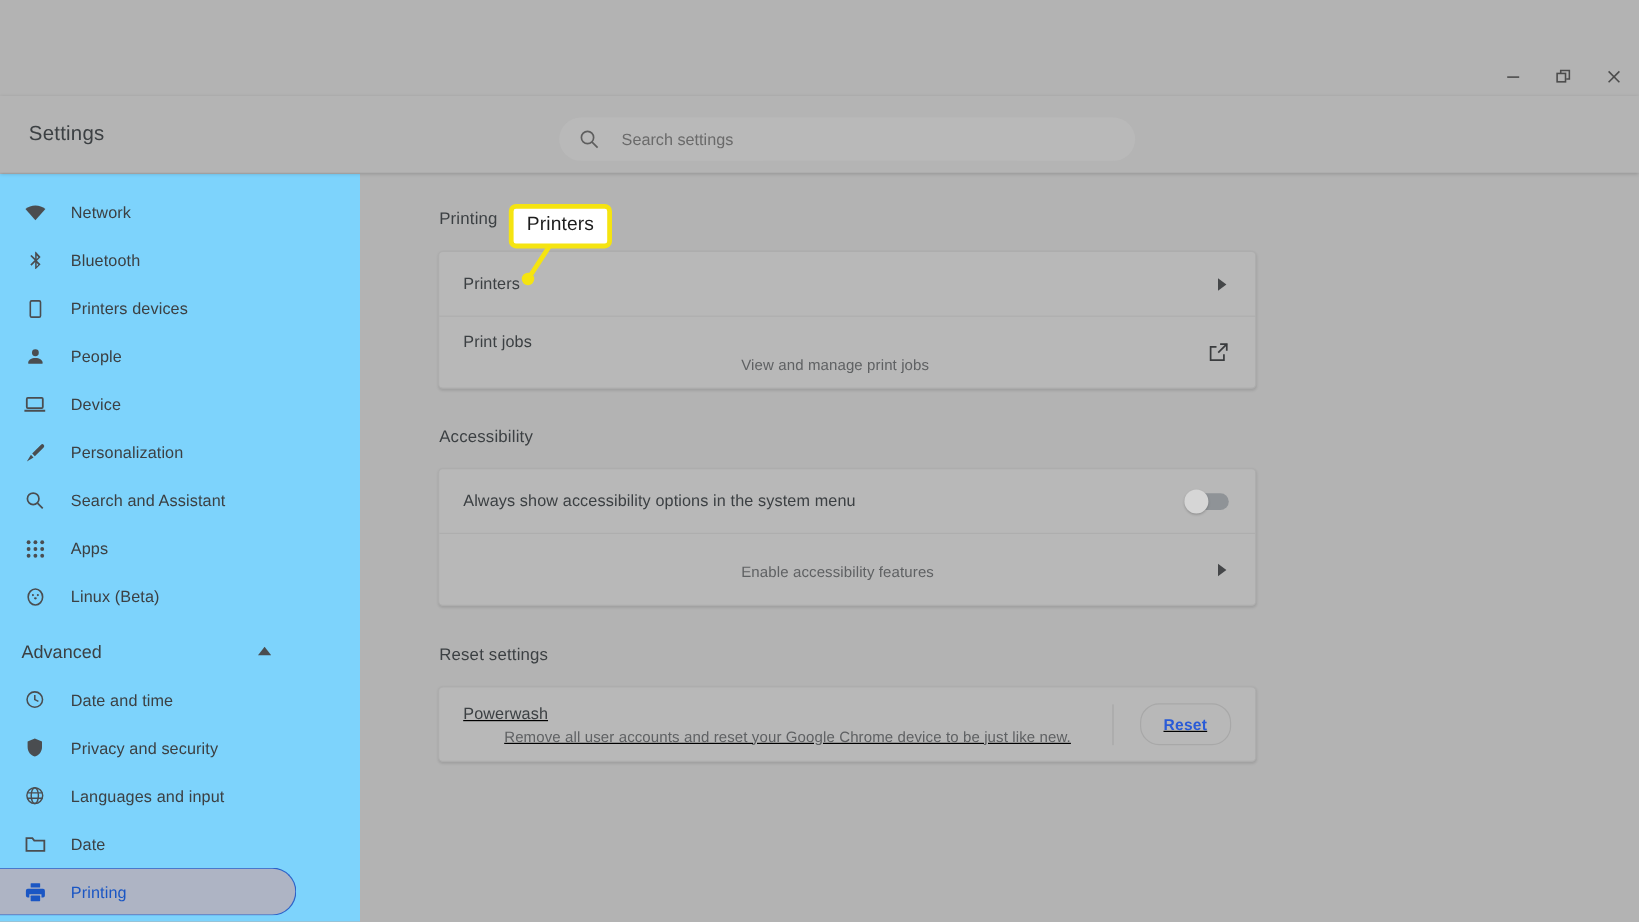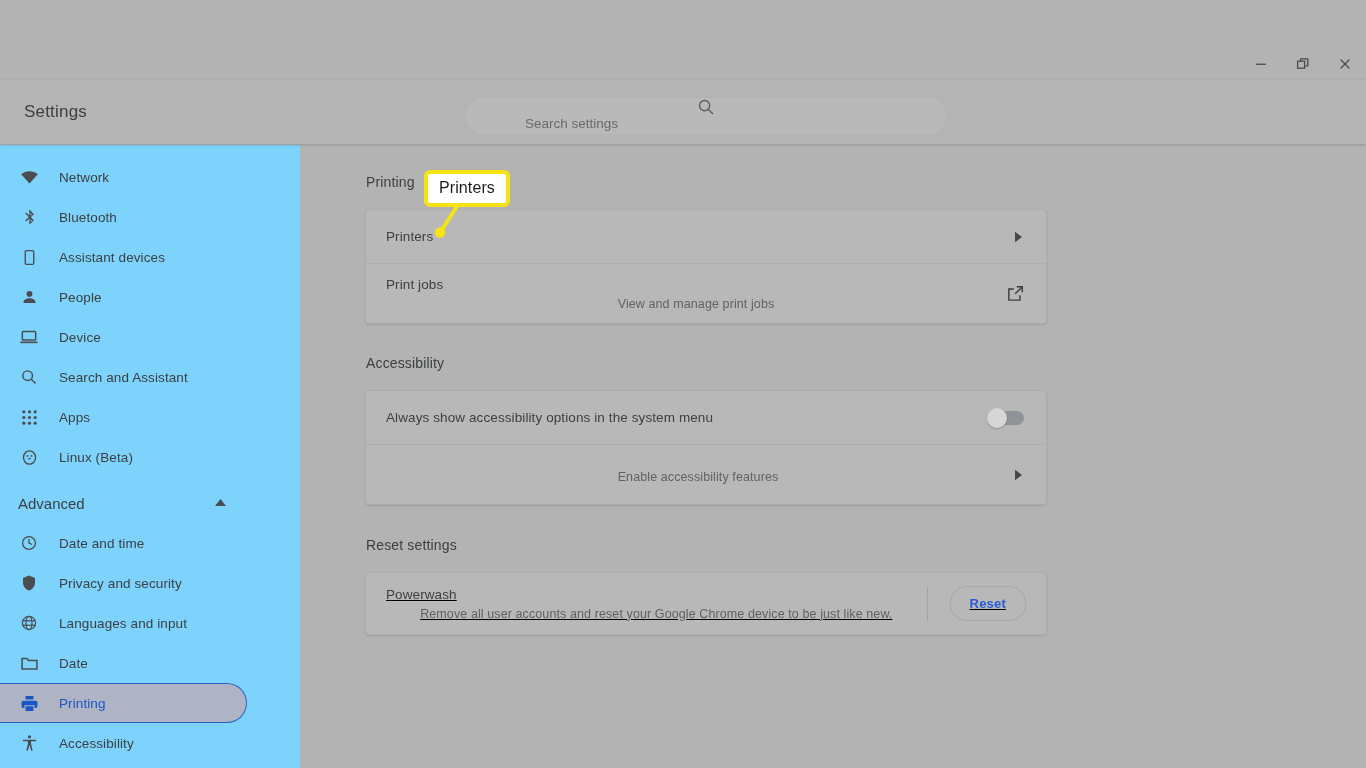--- a/index.html
+++ b/index.html
@@ -65,21 +65,20 @@
     position: absolute;
     left: 466px;
     top: 50px;
     width: 480px;
     height: 36px;
     border-radius: 18px;
     background: #b9b9b9;
     display: flex;
     align-items: center;
     padding: 0 16px;
-    flex-direction: column;
   }
   .search-icon { width: 18px; height: 18px; color: #5e5e5e; flex: 0 0 auto; }
   .search-input {
     border: 0;
     outline: 0;
     background: transparent;
     margin-left: 18px;
     font-family: "Liberation Sans", sans-serif;
     font-size: 13.5px;
     color: #5b5b5b;
@@ -327,21 +326,21 @@
       </span>
       <span class="lbl">Bluetooth</span>
     </div>
 
     <div class="nav-item">
       <span class="ico">
         <svg width="17" height="17" viewBox="0 0 24 24" fill="none" stroke="currentColor" stroke-width="1.9">
           <rect x="6" y="2.4" width="12" height="19.2" rx="1.6"></rect>
         </svg>
       </span>
-      <span class="lbl">Assistant devices</span>
+      <span class="lbl">Printers devices</span>
     </div>
 
     <div class="nav-item">
       <span class="ico">
         <svg width="19" height="19" viewBox="0 0 24 24" fill="currentColor">
             <circle cx="12" cy="7.5" r="3.6"></circle>
             <path d="M12 13c-4.2 0-7.5 2.2-7.5 4.6V19h15v-1.4C19.5 15.2 16.2 13 12 13z"></path>
           </svg>
       </span>
       <span class="lbl">People</span>
@@ -350,20 +349,28 @@
     <div class="nav-item">
       <span class="ico">
         <svg width="20" height="20" viewBox="0 0 24 24" fill="none" stroke="currentColor" stroke-width="1.8">
           <rect x="4" y="5.5" width="16" height="10.2" rx="1"></rect>
             <line x1="1.6" y1="18.4" x2="22.4" y2="18.4" stroke-width="2"></line>
         </svg>
       </span>
       <span class="lbl">Device</span>
     </div>
 
+    <div class="nav-item">
+      <span class="ico">
+        <svg width="19" height="19" viewBox="0 0 24 24" fill="currentColor">
+            <path d="M20.7 3.3a2 2 0 0 0-2.8 0L8.6 12.6l2.8 2.8 9.3-9.3a2 2 0 0 0 0-2.8zM7.3 13.9 3 20.9l7-4.2-2.7-2.8z"></path>
+          </svg>
+      </span>
+      <span class="lbl">Personalization</span>
+    </div>
 
     <div class="nav-item">
       <span class="ico">
         <svg width="18" height="18" viewBox="0 0 24 24" fill="none" stroke="currentColor" stroke-width="1.9">
           <circle cx="10.2" cy="10.2" r="6.4"></circle>
             <line x1="15" y1="15" x2="20.8" y2="20.8"></line>
         </svg>
       </span>
       <span class="lbl">Search and Assistant</span>
     </div>

